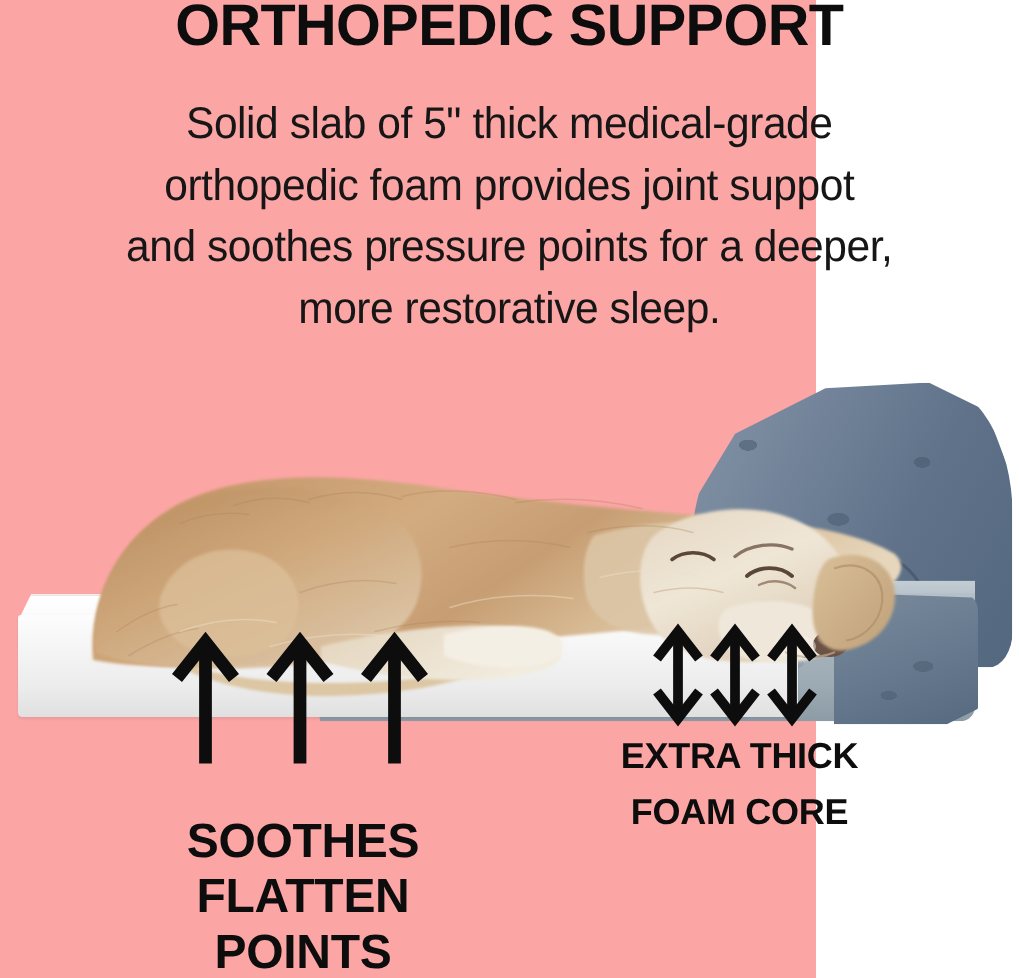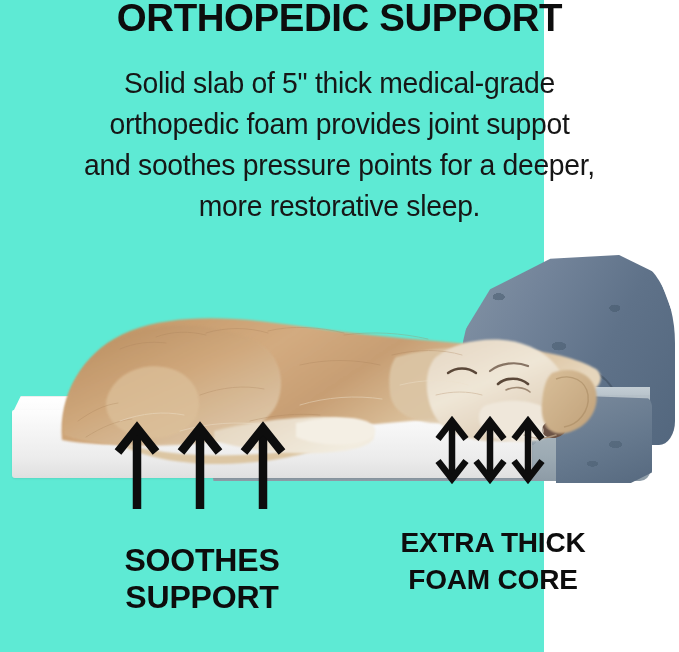--- a/index.html
+++ b/index.html
@@ -5,21 +5,21 @@
   * { margin:0; padding:0; box-sizing:border-box; }
   html, body {
     width:679px; height:652px;
     background:#ffffff;
     font-family:"Liberation Sans", sans-serif;
     overflow:hidden;
   }
   #page {
     position:relative;
     width:544px; height:652px;
-    background:#5eead4;
+    background:#fca5a5;
   }
 
   
   #headline {
     position:absolute;
     left:0; top:-2px; width:679px;
     text-align:center;
     font-family:"Liberation Sans", sans-serif;
     font-weight:700;
     font-size:39px;
@@ -146,22 +146,22 @@
     font-family:"Liberation Sans", sans-serif;
     font-weight:700;
     color:#0d0d0d;
     letter-spacing:-0.2px;
   }
   #caption-left {
     left:62px; top:542px; width:280px;
     font-size:32px; line-height:37px;
   }
   #caption-right {
-    left:348px; top:524px; width:290px;
-    font-size:28px; line-height:37px;
+    left:348px; top:486px; width:290px;
+    font-size:24px; line-height:37px;
   }
   .caption div { white-space:nowrap; }
 </style>
 </head>
 <body>
 
 <div id="page">
 
   <div id="headline">ORTHOPEDIC SUPPORT</div>
 
@@ -316,21 +316,22 @@
       <path d="M476,461 L490,479 L504,461" stroke-linejoin="miter"></path>
 
       <line x1="528" y1="423" x2="528" y2="477"></line>
       <path d="M514,439 L528,421 L542,439" stroke-linejoin="miter"></path>
       <path d="M514,461 L528,479 L542,461" stroke-linejoin="miter"></path>
     </g>
   </svg>
 
   <div class="caption" id="caption-left">
     <div>SOOTHES</div>
-    <div>SUPPORT</div>
+    <div>FLATTEN</div>
+    <div>POINTS</div>
   </div>
 
   <div class="caption" id="caption-right">
     <div>EXTRA THICK</div>
     <div>FOAM CORE</div>
   </div>
 
 </div>
 
 </body></html>

